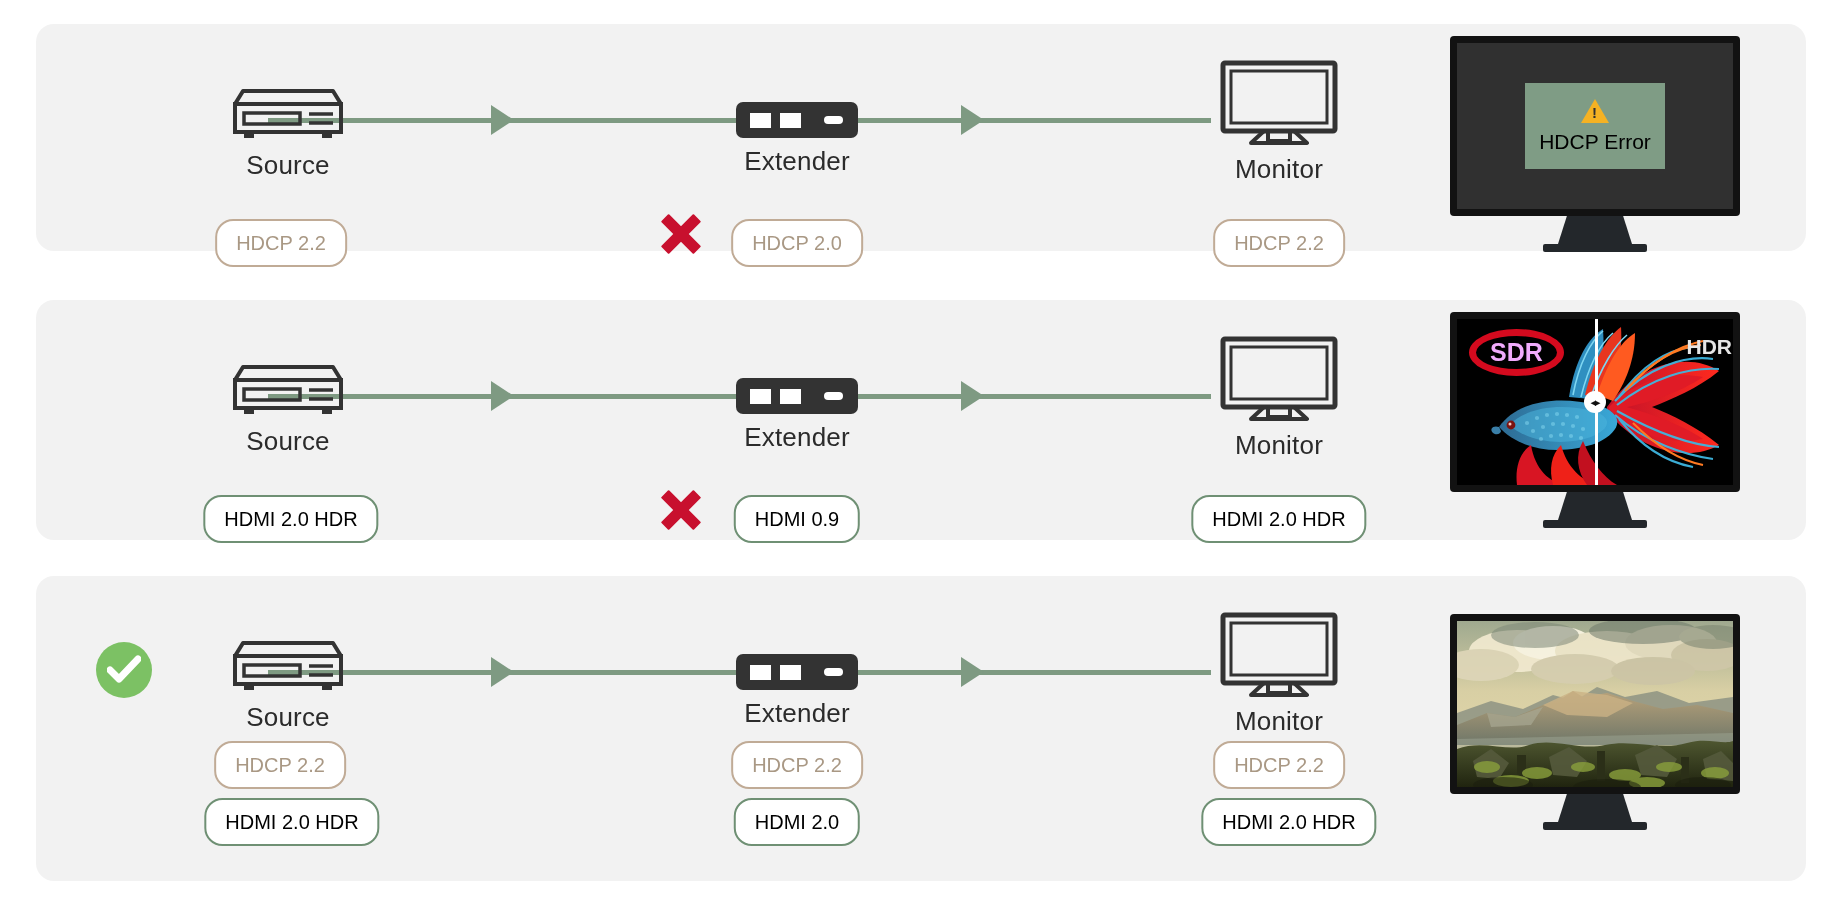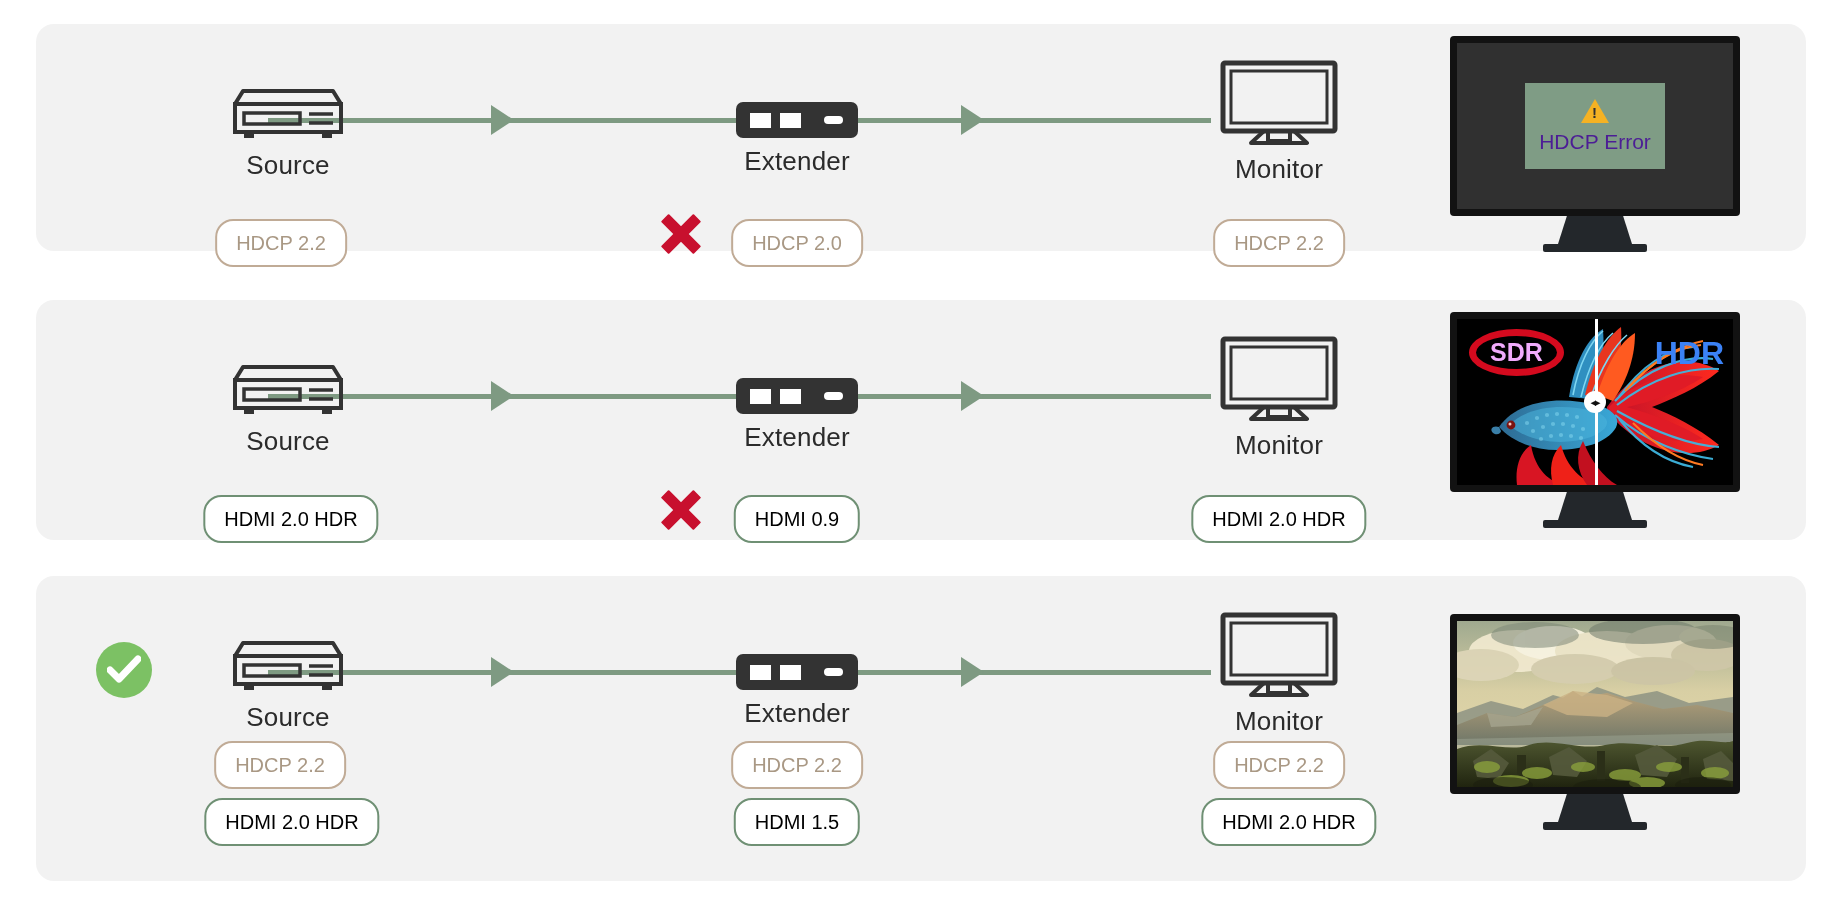--- a/index.html
+++ b/index.html
@@ -108,40 +108,40 @@
     display: flex; flex-direction: column; align-items: center; justify-content: center;
     gap: 7px;
   }
   .warn-tri { width: 0; height: 0; position: relative;
     border-left: 14px solid transparent; border-right: 14px solid transparent;
     border-bottom: 24px solid #f5b223; }
   .warn-tri::after {
     content: "!"; position: absolute; left: -3px; top: 6px;
     font-size: 15px; font-weight: bold; color: #303030; line-height: 1;
   }
-  .err-text { color: #4c1d95; font-size: 21px; }
+  .err-text { color: #000000; font-size: 21px; }
 
   
   .fish-screen { background: #000000; position: relative; }
   .fish-art { position: absolute; inset: 0; }
   .split-line { position: absolute; left: 50%; top: 0; bottom: 0; width: 3px; background: #fff; }
   .split-knob {
     position: absolute; left: 50%; top: 50%; width: 22px; height: 22px;
     background: #fff; border-radius: 50%; transform: translate(-50%,-50%);
     display: flex; align-items: center; justify-content: center;
     font-size: 11px; color: #111; letter-spacing: -1px;
   }
   .sdr-tag {
     position: absolute; left: 12px; top: 10px;
     border: 7px solid #d40a1e; border-radius: 50%;
     padding: 2px 14px; color: #f0abfc; font-size: 25px; font-weight: bold;
   }
   .hdr-tag {
-    position: absolute; right: 9px; top: 16px;
-    color: #3b82f6; font-size: 32px; font-weight: bold;
+    position: absolute; right: 1px; top: 16px;
+    color: #e5e5e5; font-size: 21px; font-weight: bold;
   }
 
   
   .land-screen { position: relative; background: #0d0d0d; }
 </style>
 </head>
 <body>
 
 <div class="page">
 
@@ -372,21 +372,21 @@
 
     <div class="node" style="left:700px; top:78px; width:122px;">
       <div class="icon-extender">
         <div class="port"></div>
         <div class="port"></div>
         <div class="led"></div>
       </div>
       <div class="node-label">Extender</div>
     </div>
     <div class="badge hdcp" style="left:761px; top:165px;">HDCP 2.2</div>
-    <div class="badge hdmi" style="left:761px; top:222px;">HDMI 1.5</div>
+    <div class="badge hdmi" style="left:761px; top:222px;">HDMI 2.0</div>
 
     <div class="node" style="left:1178px; top:36px; width:130px;">
       <svg class="icon-monitor" viewBox="0 0 118 86">
         <rect x="3" y="3" width="112" height="68" rx="2" fill="none" stroke="#333" stroke-width="5"></rect>
         <rect x="11" y="11" width="96" height="52" fill="none" stroke="#333" stroke-width="3"></rect>
         <rect x="48" y="71" width="22" height="10" fill="none" stroke="#333" stroke-width="4"></rect>
         <path d="M31 83 L44 71 L74 71 L87 83 Z" fill="none" stroke="#333" stroke-width="4" stroke-linejoin="round"></path>
       </svg>
       <div class="node-label">Monitor</div>
     </div>

